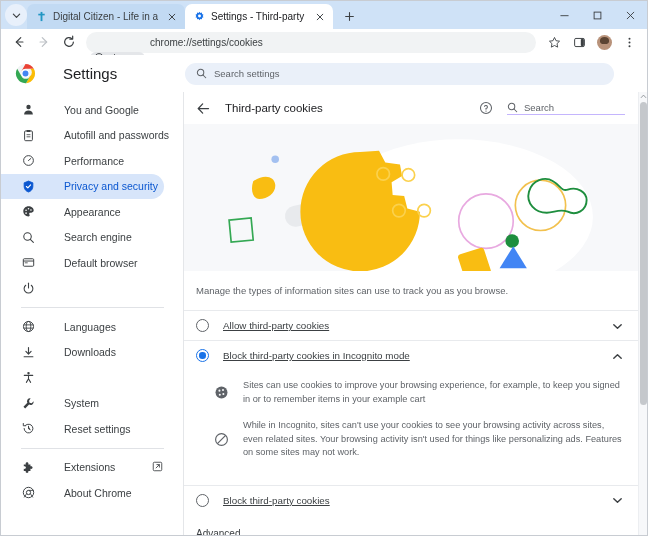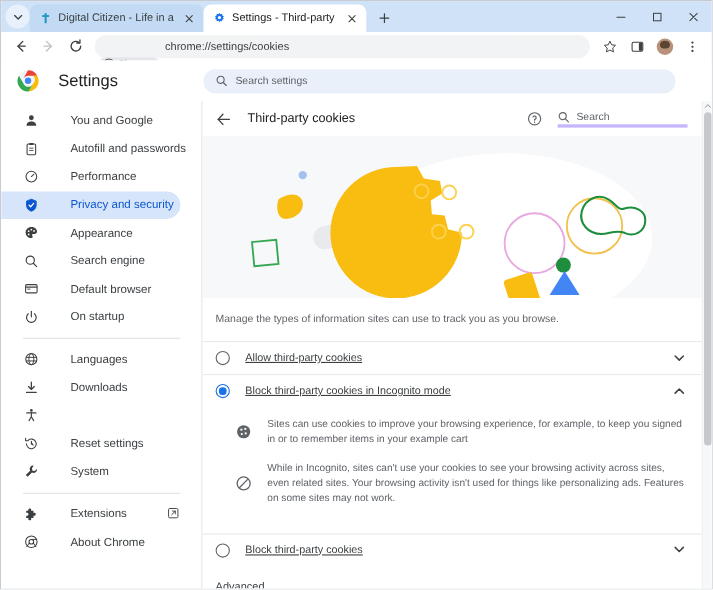--- a/index.html
+++ b/index.html
@@ -137,21 +137,21 @@
   }
   .settings-header {
     height: 37px;
     display: flex;
     align-items: center;
     background: #ffffff;
     flex: 0 0 auto;
   }
   .settings-brand {
     width: 176px;
-    display: flex; align-items: center; gap: 17px;
+    display: flex; align-items: center; gap: 27px;
     padding-left: 14px;
     flex: 0 0 auto;
   }
   .settings-title {
     font-size: 15px; color: #202124; font-weight: 400;
   }
   .search-settings {
     flex: 1 1 auto;
     height: 22px;
     background: #eaf0f9;
@@ -230,21 +230,21 @@
   }
   .back-arrow { width: 16px; height: 16px; flex: 0 0 auto; display: flex; align-items: center; justify-content: center;}
   .subpage-title {
     font-size: 11.5px; color: #202124;
     flex: 1 1 auto;
   }
   .help-icon { width: 14px; height: 14px; flex: 0 0 auto; }
   .subsearch {
     display: flex; align-items: flex-start; gap: 6px;
     width: 118px; flex: 0 0 auto;
-    border-bottom: 3px solid #c4b5fd;
+    border-bottom: 1px solid #c4b5fd;
     padding-bottom: 1px;
   }
   .subsearch-text { font-size: 9.5px; color: #5f6368; }
 
   
   .illus {
     height: 147px;
     background: #f7f8fa;
     position: relative;
     overflow: hidden;
@@ -554,21 +554,20 @@
           <span class="si-label">Default browser</span>
         </div>
 
         <div class="side-item">
           <span class="si-icon">
             <svg width="13" height="13" viewBox="0 0 16 16">
                 <path d="M4.6 4 A5.4 5.4 0 1 0 11.4 4" fill="none" stroke="#3c4043" stroke-width="1.3" stroke-linecap="round"></path>
                 <path d="M8 1.4 V7.4" stroke="#3c4043" stroke-width="1.3" stroke-linecap="round"></path>
               </svg>
           </span>
-          <span class="si-label">On startup</span>
         </div>
 
         <div class="side-sep"></div>
 
         <div class="side-item">
           <span class="si-icon">
             <svg width="13" height="13" viewBox="0 0 16 16">
                 <circle cx="8" cy="8" r="6.2" fill="none" stroke="#3c4043" stroke-width="1.2"></circle>
                 <ellipse cx="8" cy="8" rx="2.8" ry="6.2" fill="none" stroke="#3c4043" stroke-width="1.1"></ellipse>
                 <path d="M2 6 H14 M2 10 H14" stroke="#3c4043" stroke-width="1.1"></path>
@@ -593,35 +592,35 @@
                 <circle cx="8" cy="2.6" r="1.5" fill="#3c4043"></circle>
                 <path d="M2.8 5.4 H13.2" stroke="#3c4043" stroke-width="1.3" stroke-linecap="round"></path>
                 <path d="M8 5 V9.6 M8 9.6 L5.4 14 M8 9.6 L10.6 14" stroke="#3c4043" stroke-width="1.3" stroke-linecap="round"></path>
               </svg>
           </span>
         </div>
 
         <div class="side-item">
           <span class="si-icon">
             <svg width="13" height="13" viewBox="0 0 16 16">
+                <path d="M10.6 1.6 A3.8 3.8 0 0 0 6.6 7.2 L1.8 12 L3.9 14.1 L8.7 9.3 A3.8 3.8 0 0 0 14.3 5.3 L11.9 7.7 L9.2 7.2 L8.7 4.5 Z" fill="#3c4043"></path>
+              </svg>
+          </span>
+          <span class="si-label">System</span>
+        </div>
+
+        <div class="side-item">
+          <span class="si-icon">
+            <svg width="13" height="13" viewBox="0 0 16 16">
                 <path d="M2.6 8 A5.4 5.4 0 1 0 4.4 4" fill="none" stroke="#3c4043" stroke-width="1.2" stroke-linecap="round"></path>
                 <path d="M1.6 1.8 V4.6 H4.4" fill="none" stroke="#3c4043" stroke-width="1.2" stroke-linecap="round" stroke-linejoin="round"></path>
                 <path d="M8 5.2 V8.2 L10.1 9.4" stroke="#3c4043" stroke-width="1.2" stroke-linecap="round"></path>
               </svg>
           </span>
           <span class="si-label">Reset settings</span>
-        </div>
-
-        <div class="side-item">
-          <span class="si-icon">
-            <svg width="13" height="13" viewBox="0 0 16 16">
-                <path d="M10.6 1.6 A3.8 3.8 0 0 0 6.6 7.2 L1.8 12 L3.9 14.1 L8.7 9.3 A3.8 3.8 0 0 0 14.3 5.3 L11.9 7.7 L9.2 7.2 L8.7 4.5 Z" fill="#3c4043"></path>
-              </svg>
-          </span>
-          <span class="si-label">System</span>
         </div>
 
         <div class="side-sep"></div>
 
         <div class="side-item">
           <span class="si-icon">
             <svg width="13" height="13" viewBox="0 0 16 16">
                 <path d="M6.2 1.6 C7.3 1.6 7.9 2.4 7.9 3.2 C7.9 3.6 7.7 3.9 7.7 4.2 H10.4 V6.6 C10.7 6.6 11 6.4 11.4 6.4 C12.3 6.4 13 7.1 13 8.1 C13 9.1 12.3 9.8 11.4 9.8 C11 9.8 10.7 9.6 10.4 9.6 V12.2 H7.7 C7.7 12.5 7.9 12.8 7.9 13.2 C7.9 14 7.3 14.7 6.2 14.7 C5.2 14.7 4.5 14 4.5 13.2 C4.5 12.8 4.7 12.5 4.7 12.2 H2.2 V9.6 C2.5 9.6 2.8 9.8 3.2 9.8 C4 9.8 4.8 9.1 4.8 8.1 C4.8 7.1 4 6.4 3.2 6.4 C2.8 6.4 2.5 6.6 2.2 6.6 V4.2 H4.7 C4.7 3.9 4.5 3.6 4.5 3.2 C4.5 2.4 5.2 1.6 6.2 1.6 Z" fill="#3c4043"></path>
               </svg>
           </span>

